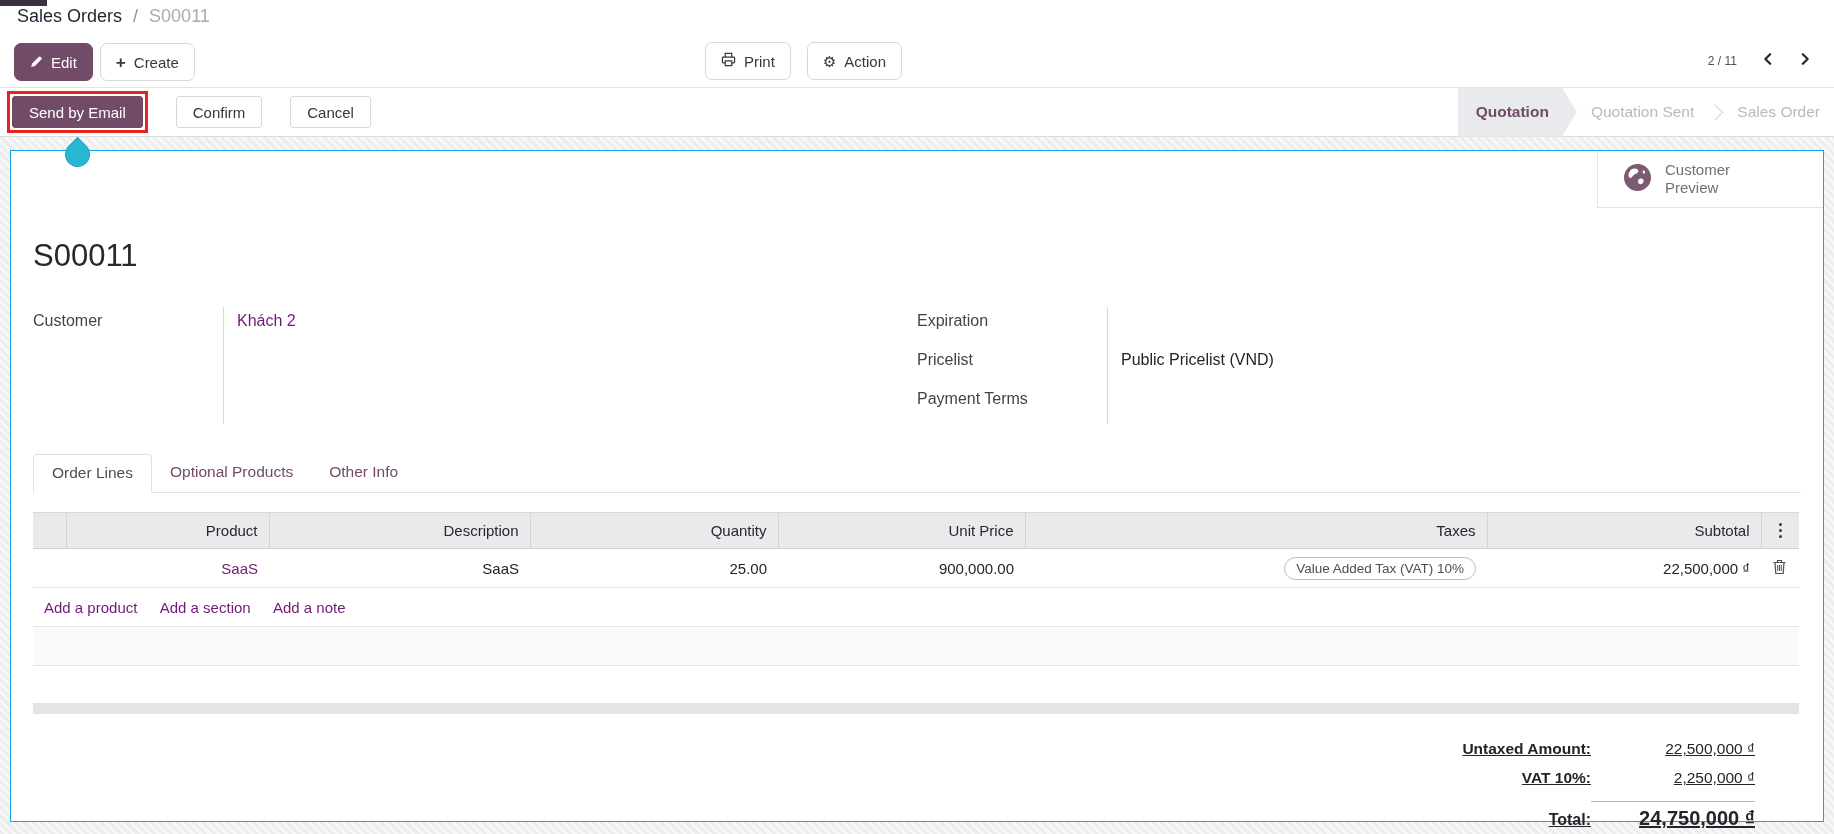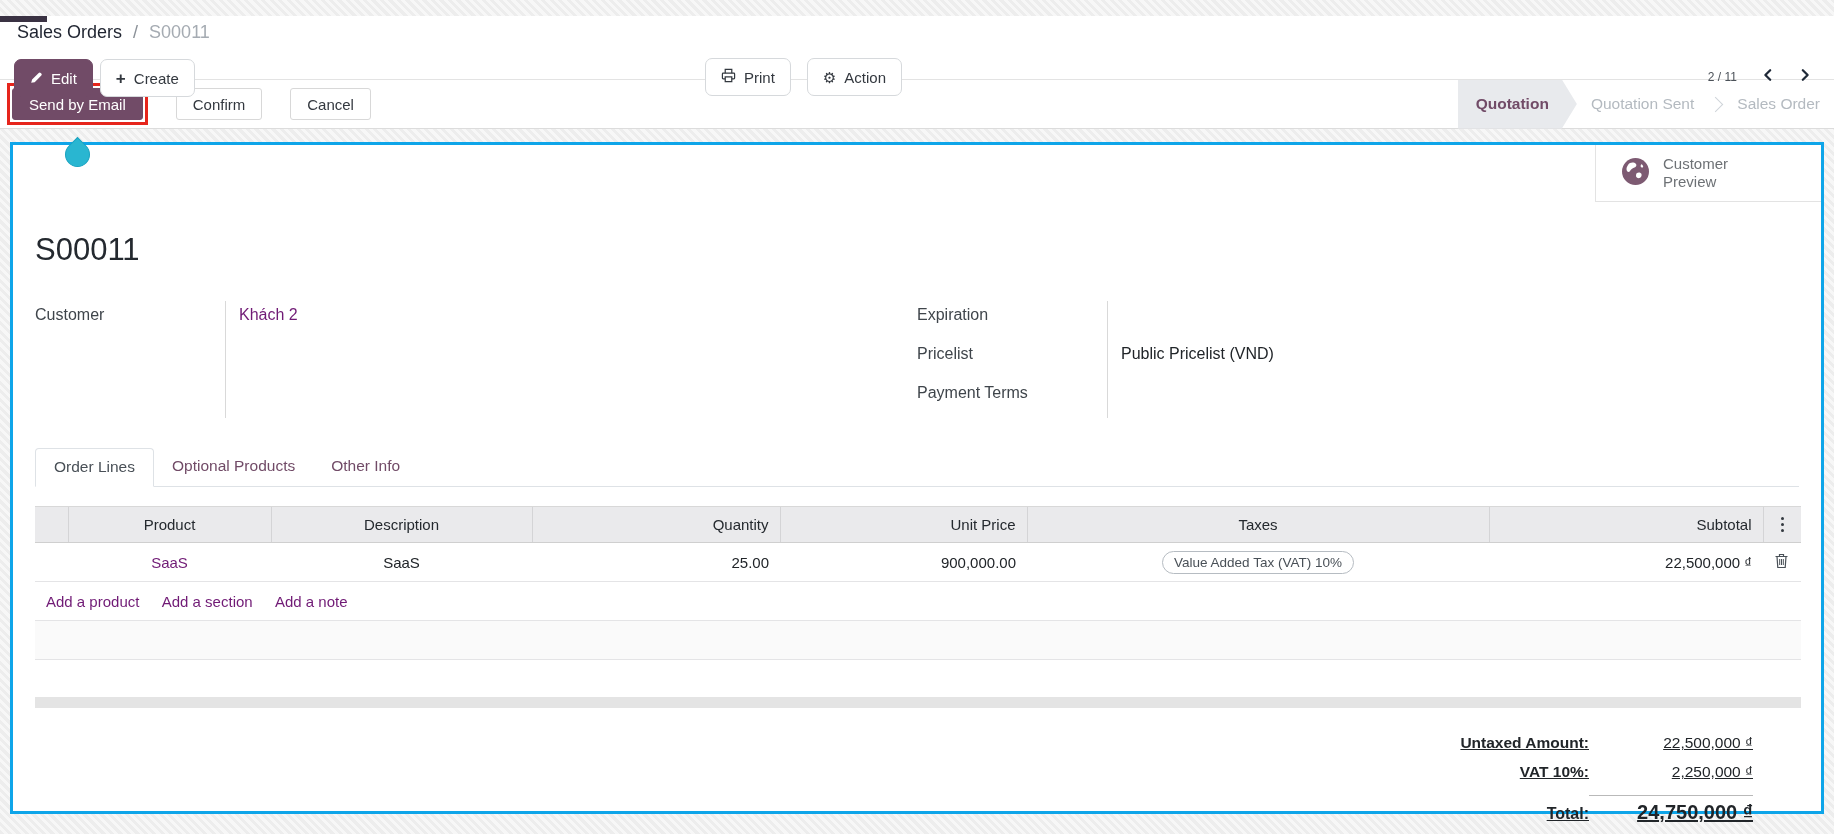--- a/index.html
+++ b/index.html
@@ -5,21 +5,21 @@
   * { box-sizing: border-box; }
   html,body { margin:0; padding:0; }
   body {
     width:1834px; height:834px; overflow:hidden;
     font-family:"Liberation Sans", sans-serif;
     color:#212529;
     background:repeating-linear-gradient(45deg,#ededed 0 3px,#f7f7f7 3px 6px);
     position:relative;
   }
   
-  .control-panel { background:#fff; height:64px; position:relative; border-bottom:1px solid #e3e3e3;margin-top:16px; }
+  .control-panel { background:#fff; height:88px; position:relative; border-bottom:1px solid #e3e3e3; }
   .top-sliver { position:absolute; left:0; top:0; width:47px; height:6px; background:#3a3243; }
   .breadcrumb { position:absolute; left:17px; top:6px; font-size:18px; }
   .breadcrumb .bc-parent { color:#1f2430; }
   .breadcrumb .bc-sep { color:#8b9198; margin:0 6px; }
   .breadcrumb .bc-current { color:#a5abb2; }
   .cp-left { position:absolute; left:14px; top:43px; display:flex; gap:7px; }
   .cp-center { position:absolute; left:705px; top:42px; display:flex; gap:16px; }
   .cp-right { position:absolute; right:11px; top:42px; display:flex; align-items:center; }
   .btn { display:inline-flex; align-items:center; gap:8px; height:38px; padding:0 15px;
          font-size:15px; border-radius:7px; border:1px solid transparent; cursor:pointer;
@@ -44,21 +44,21 @@
   .stage { font-size:15.5px; color:#b4bac0; padding:0 14px; display:flex; align-items:center; height:100%; }
   .stage.active { background:#e8eaed; color:#714B67; font-weight:700; padding:0 28px 0 18px;
     clip-path:polygon(0 0, calc(100% - 15px) 0, 100% 50%, calc(100% - 15px) 100%, 0 100%); }
   .stage-chevron { width:11px; height:11px; border-top:1px solid #cfd4d9; border-right:1px solid #cfd4d9;
                    transform:rotate(45deg); margin:0 2px; flex:none; }
   
   .cursor-drop { position:absolute; left:65px; top:142px; width:25px; height:25px;
                  background:#29b6d1; border:1px solid #1ba3c0; border-radius:0 50% 50% 50%;
                  transform:rotate(45deg); z-index:40; }
   
-  .sheet { margin:13px 10px 0 10px; background:#fff; border:3px solid #0ea5e9;
+  .sheet { margin:13px 10px 0 10px; background:#fff; border:1px solid #0ea5e9;
            height:672px; position:relative; padding:0 22px; }
   .preview-btn { position:absolute; top:0; right:0; width:226px; height:57px;
                  border-left:1px solid #e3e3e3; border-bottom:1px solid #e3e3e3;
                  display:flex; align-items:center; gap:13px; padding-left:25px;
                  color:#6d7175; font-size:15px; line-height:1.2; cursor:pointer; background:#fff; }
   .sheet h1 { font-size:31px; font-weight:500; color:#24292f; margin:86px 0 0 0; line-height:1.2; }
   .groups { display:grid; grid-template-columns:1fr 1fr; margin-top:33px; }
   .group { display:flex; }
   .g-labels { width:190px; }
   .g-values { flex:1; border-left:1px solid #d9d9d9; }
@@ -73,21 +73,21 @@
                 margin-bottom:-1px; border-radius:4px 4px 0 0; }
   
   table.lines { margin-top:19px; width:1766px; border-collapse:collapse; font-size:15px; table-layout:fixed; }
   table.lines thead th { background:#eaeaec; border-top:1px solid #d8d8d8; border-bottom:1px solid #cfcfcf;
     height:36px; font-weight:500; color:#24292e; padding:0 11px; }
   table.lines thead th + th { border-left:1px solid #d4d4d6; }
   table.lines td { height:39px; padding:0 11px; border-bottom:1px solid #e4e4e6; }
   .col-handle { width:33px; } .col-product { width:203px; } .col-desc { width:261px; }
   .col-qty { width:248px; } .col-price { width:247px; } .col-tax { width:462px; }
   .col-sub { width:274px; } .col-opt { width:38px; }
-  .ta-r { text-align:right; } .ta-l { text-align:center; }
+  .ta-r { text-align:right; } .ta-l { text-align:right; }
   .tax-pill { display:inline-block; border:1px solid #b6bcc2; border-radius:14px;
               padding:3px 11px; font-size:13.5px; color:#495057; background:#fff; }
   .opt-dots { display:flex; flex-direction:column; gap:3px; align-items:center; cursor:pointer; }
   .opt-dots i { width:3px; height:3px; background:#343a40; border-radius:50%; }
   .links-row td { height:38px; border-bottom:1px solid #ececee; padding-left:44px; }
   .links-row a { margin-right:19px; font-size:15px; }
   .empty-row td { height:34px; background:#fafafa; border-bottom:1px solid #ececee; }
   .gray-bar { width:1766px; height:11px; background:#e4e4e4; margin-top:37px; }
   .trash-btn, .pager-btn, .opt-dots { background:transparent; border:none; }
   .trash-btn { cursor:pointer; padding:0; }

